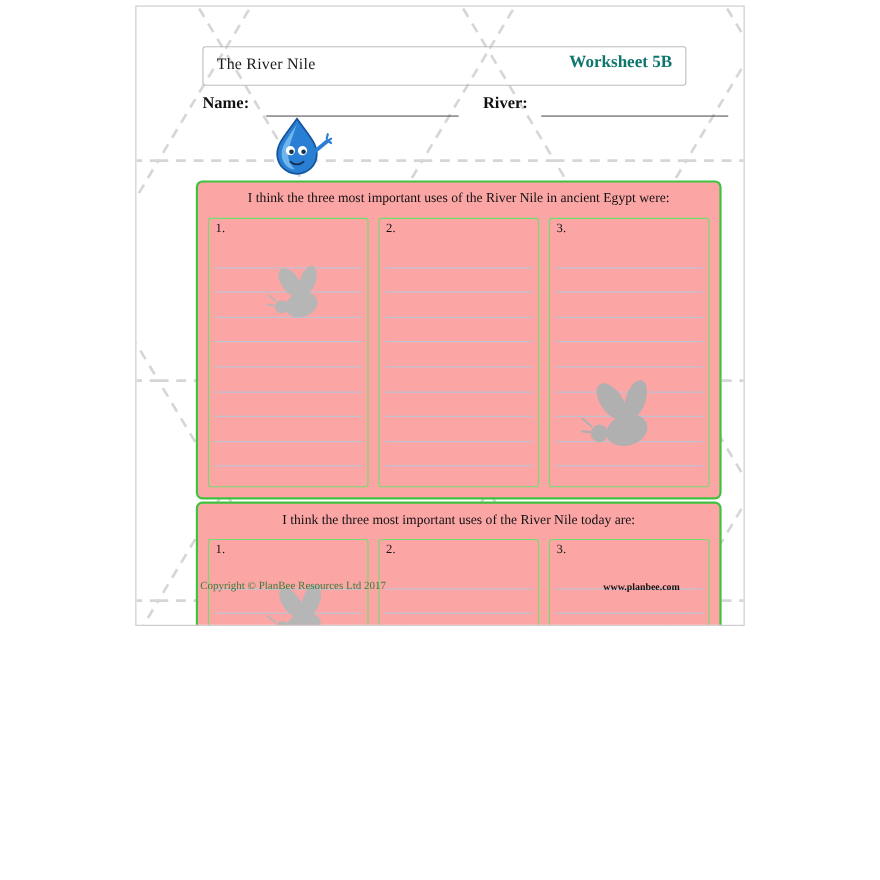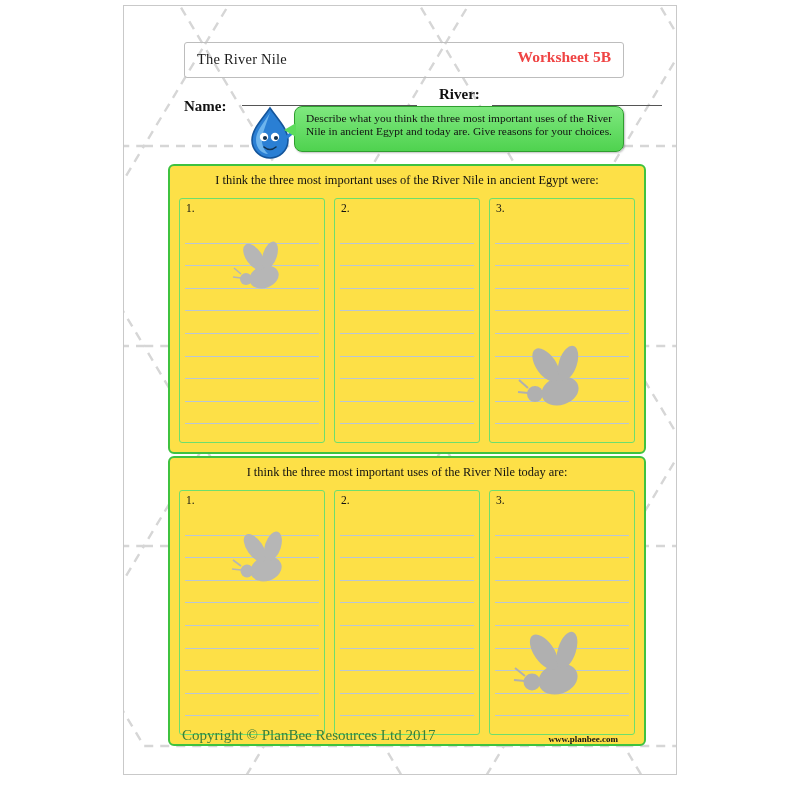--- a/index.html
+++ b/index.html
@@ -20,21 +20,21 @@
     height: 800px;
     background: #ffffff;
   }
 
   
   #paper {
     position: absolute;
     left: 123px;
     top: 5px;
     width: 554px;
-    height: 770px;
+    height: 564px;
     background: #ffffff;
     border: 1px solid #c9c9c9;
     box-sizing: border-box;
     overflow: hidden;
   }
 
   
   #hexlayer {
     position: absolute;
     left: 0; top: 0;
@@ -64,39 +64,39 @@
     color: #1a1a1a;
     letter-spacing: 0.2px;
   }
   .header .wsnum {
     position: absolute;
     right: 12px;
     top: 5px;
     font-family: "Liberation Serif", serif;
     font-size: 15.5px;
     font-weight: bold;
-    color: #ef4444;
+    color: #0f766e;
   }
 
   
   .namerow {
     position: absolute;
     left: 40px;
     top: 80px;
     width: 480px;
     height: 24px;
   }
   .namerow .lbl {
     position: absolute;
     font-family: "Liberation Serif", serif;
     font-size: 15px;
     font-weight: bold;
     color: #111;
   }
-  .namerow .name-lbl { left: 20px; top: 12px; }
+  .namerow .name-lbl { left: 20px; top: 0px; }
   .namerow .date-lbl { left: 275px; top: 0px; }
   .namerow .rule {
     position: absolute;
     height: 0;
     border-bottom: 1px solid #555;
   }
   .namerow .name-rule { left: 78px; top: 19px; width: 175px; }
   .namerow .date-rule { left: 328px; top: 19px; width: 170px; }
 
   
@@ -139,26 +139,26 @@
     position: absolute;
     left: 118px;
     top: 98px;
     width: 60px;
     height: 58px;
   }
 
   
   .section {
     position: absolute;
-    left: 44px;
+    left: 54px;
     width: 478px;
     border: 2.5px solid #3fc23f;
     border-radius: 6px;
     box-sizing: border-box;
-    background: #fde047;
+    background: #fca5a5;
   }
   #section1 { top: 158px; height: 290px; }
   #section2 { top: 450px; height: 290px; }
 
   .section .prompt {
     position: absolute;
     left: 0;
     right: 0;
     top: 7px;
     text-align: center;
@@ -203,21 +203,21 @@
     border-bottom: 1px solid #b9c6d6;
     margin: 0 5px;
   }
 
   
   .footer-left {
     position: absolute;
     left: 58px;
     bottom: 30px;
     font-family: "Liberation Serif", serif;
-    font-size: 15px;
+    font-size: 10px;
     color: #3a7d3a;
   }
   .footer-right {
     position: absolute;
     right: 58px;
     bottom: 30px;
     font-family: "Liberation Serif", serif;
     font-size: 9px;
     font-weight: bold;
     color: #111;
@@ -270,24 +270,20 @@
       <path d="M28 9 C20 21, 14 28, 14 36 C14 45, 21 50, 26 50 C20 44, 18 36, 22 26 C24 20, 26 14, 28 9 Z" fill="#7fc3f2" opacity="0.8"></path>
       <circle cx="22" cy="33" r="4.2" fill="#ffffff"></circle>
       <circle cx="33" cy="33" r="4.2" fill="#ffffff"></circle>
       <circle cx="23" cy="34" r="2.1" fill="#12324f"></circle>
       <circle cx="34" cy="34" r="2.1" fill="#12324f"></circle>
       <path d="M22 43 Q28 48, 34 43" stroke="#12324f" stroke-width="1.6" fill="none" stroke-linecap="round"></path>
       <path d="M45 33 L56 24" stroke="#2a7fd4" stroke-width="3.4" stroke-linecap="round"></path>
       <path d="M55 25 l4 -3 M56 24 l3 2 M55 22 l1 -4" stroke="#2a7fd4" stroke-width="2" stroke-linecap="round" fill="none"></path>
     </svg>
 
-    <div class="bubble">
-      <div class="tail"></div>
-      <div class="txt">Describe what you think the three most important uses of the River Nile in ancient Egypt and today are. Give reasons for your choices.</div>
-    </div>
 
     <div class="section" id="section1">
       <div class="prompt">I think the three most important uses of the River Nile in ancient Egypt were:</div>
       <div class="cols">
         <div class="col">
           <div class="num">1.</div>
           <div class="lines">
             <div class="ln"></div>
               <div class="ln"></div>
               <div class="ln"></div>

